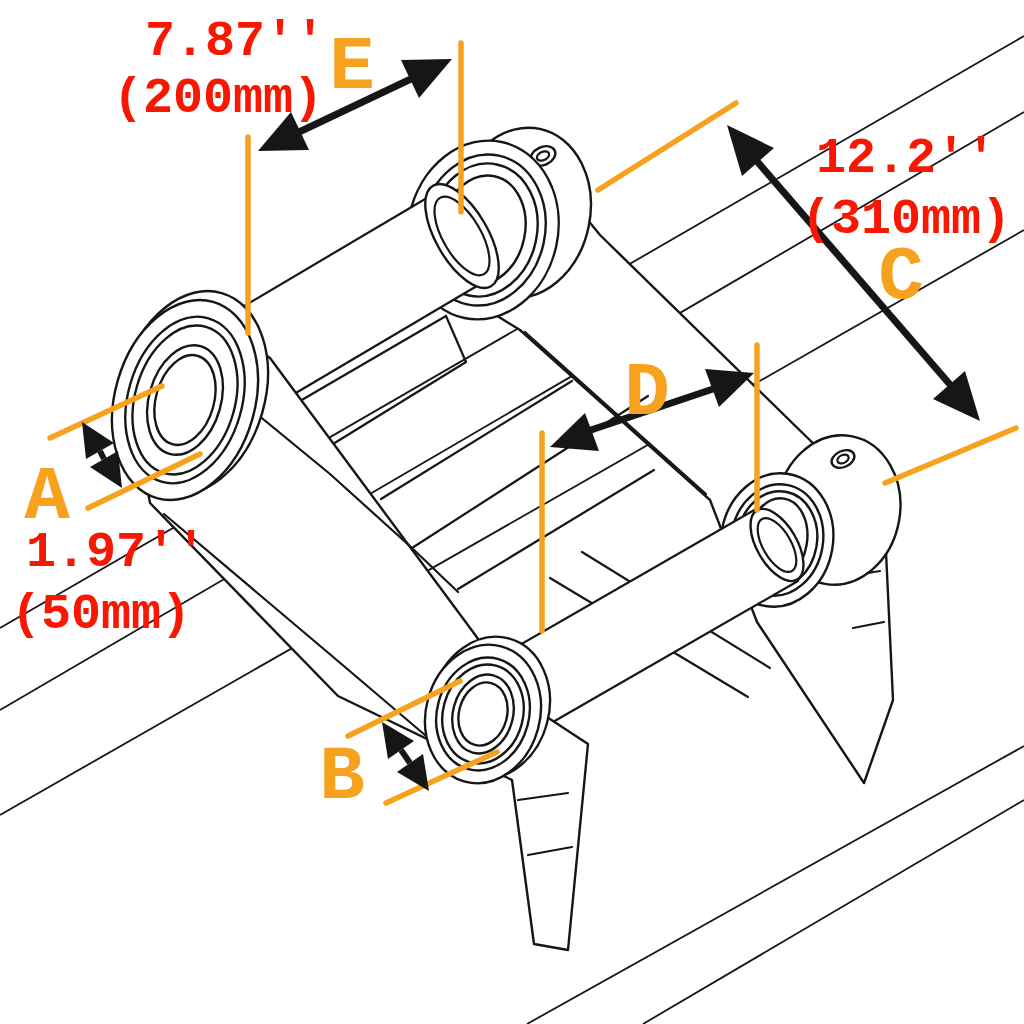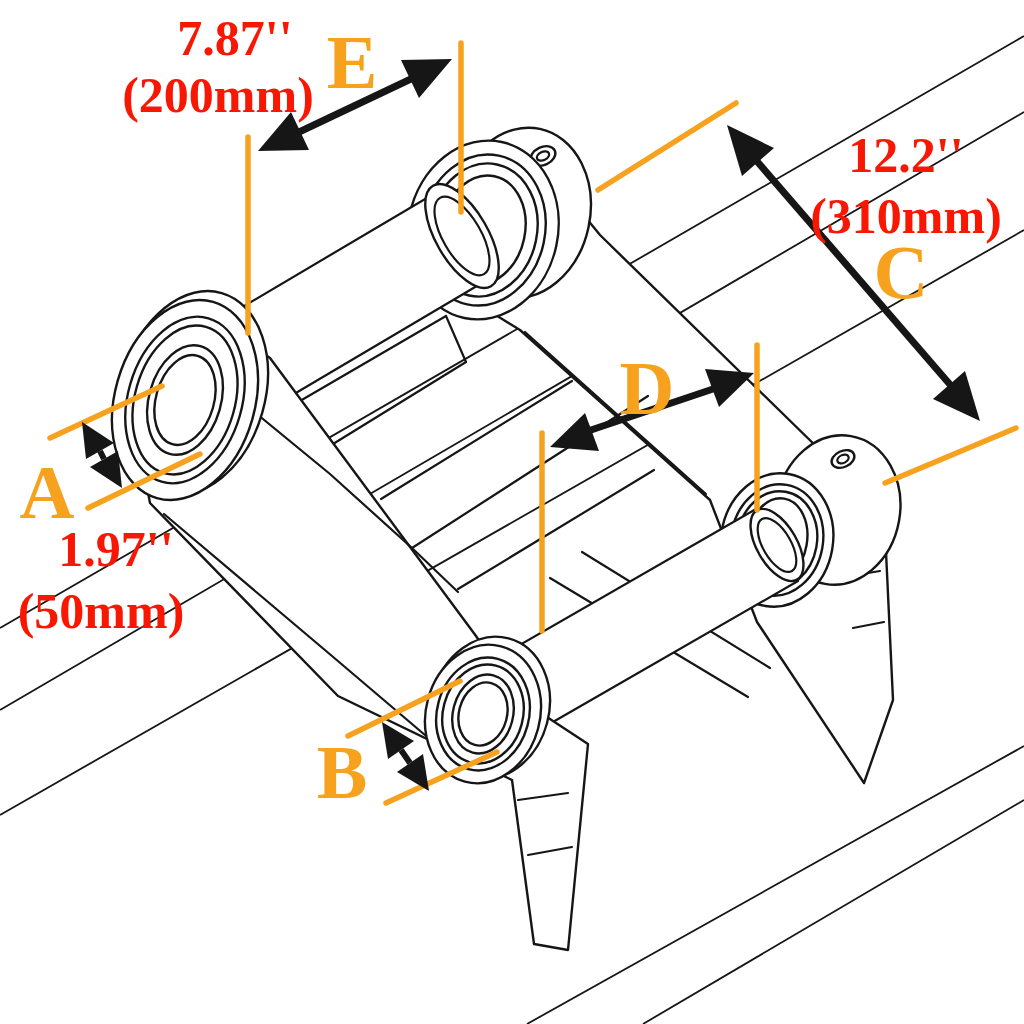--- a/index.html
+++ b/index.html
@@ -4,21 +4,21 @@
 <style>
   :root{
     --orange:#F6A21E;
     --red:#F81703;
     --ink:#161616;
     --bg:#FFFFFF;
   }
   html,body{margin:0;padding:0;background:var(--bg);}
   .stage{
     position:relative;width:1024px;height:1024px;background:var(--bg);
-    font-family:Liberation Serif, serif;overflow:hidden;
+    font-family:Liberation Mono, monospace;overflow:hidden;
   }
   svg{display:block;width:1024px;height:1024px;}
   .bgline{fill:none;stroke:var(--ink);stroke-width:1.8;}
   .art{fill:#fff;stroke:var(--ink);stroke-width:2.4;stroke-linejoin:round;stroke-linecap:round;}
   .artline{fill:none;stroke:var(--ink);stroke-width:2.2;stroke-linecap:round;}
   .oline{fill:none;stroke:var(--orange);stroke-width:5.5;stroke-linecap:round;}
   .ashaft{fill:none;stroke:var(--ink);stroke-width:7;stroke-linecap:butt;}
   .ashaft.thin{stroke-width:6;}
   .ahead{fill:var(--ink);stroke:none;}
   text{text-anchor:middle;}

